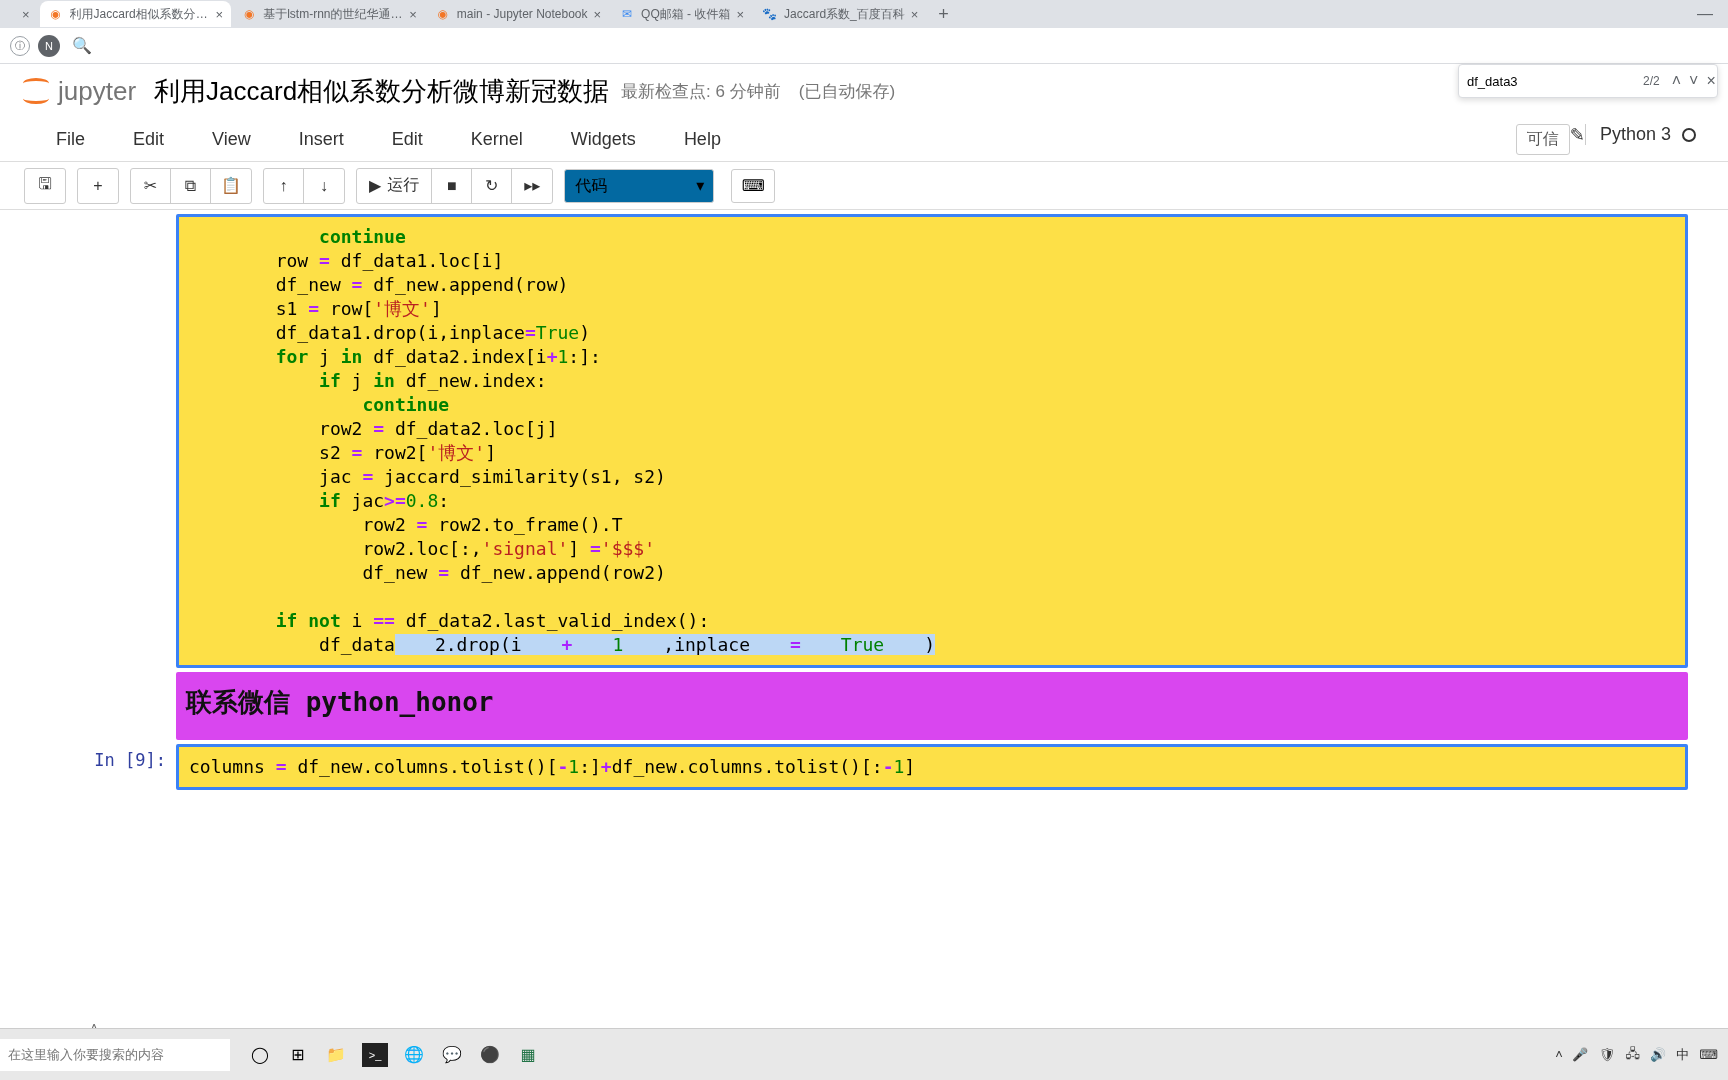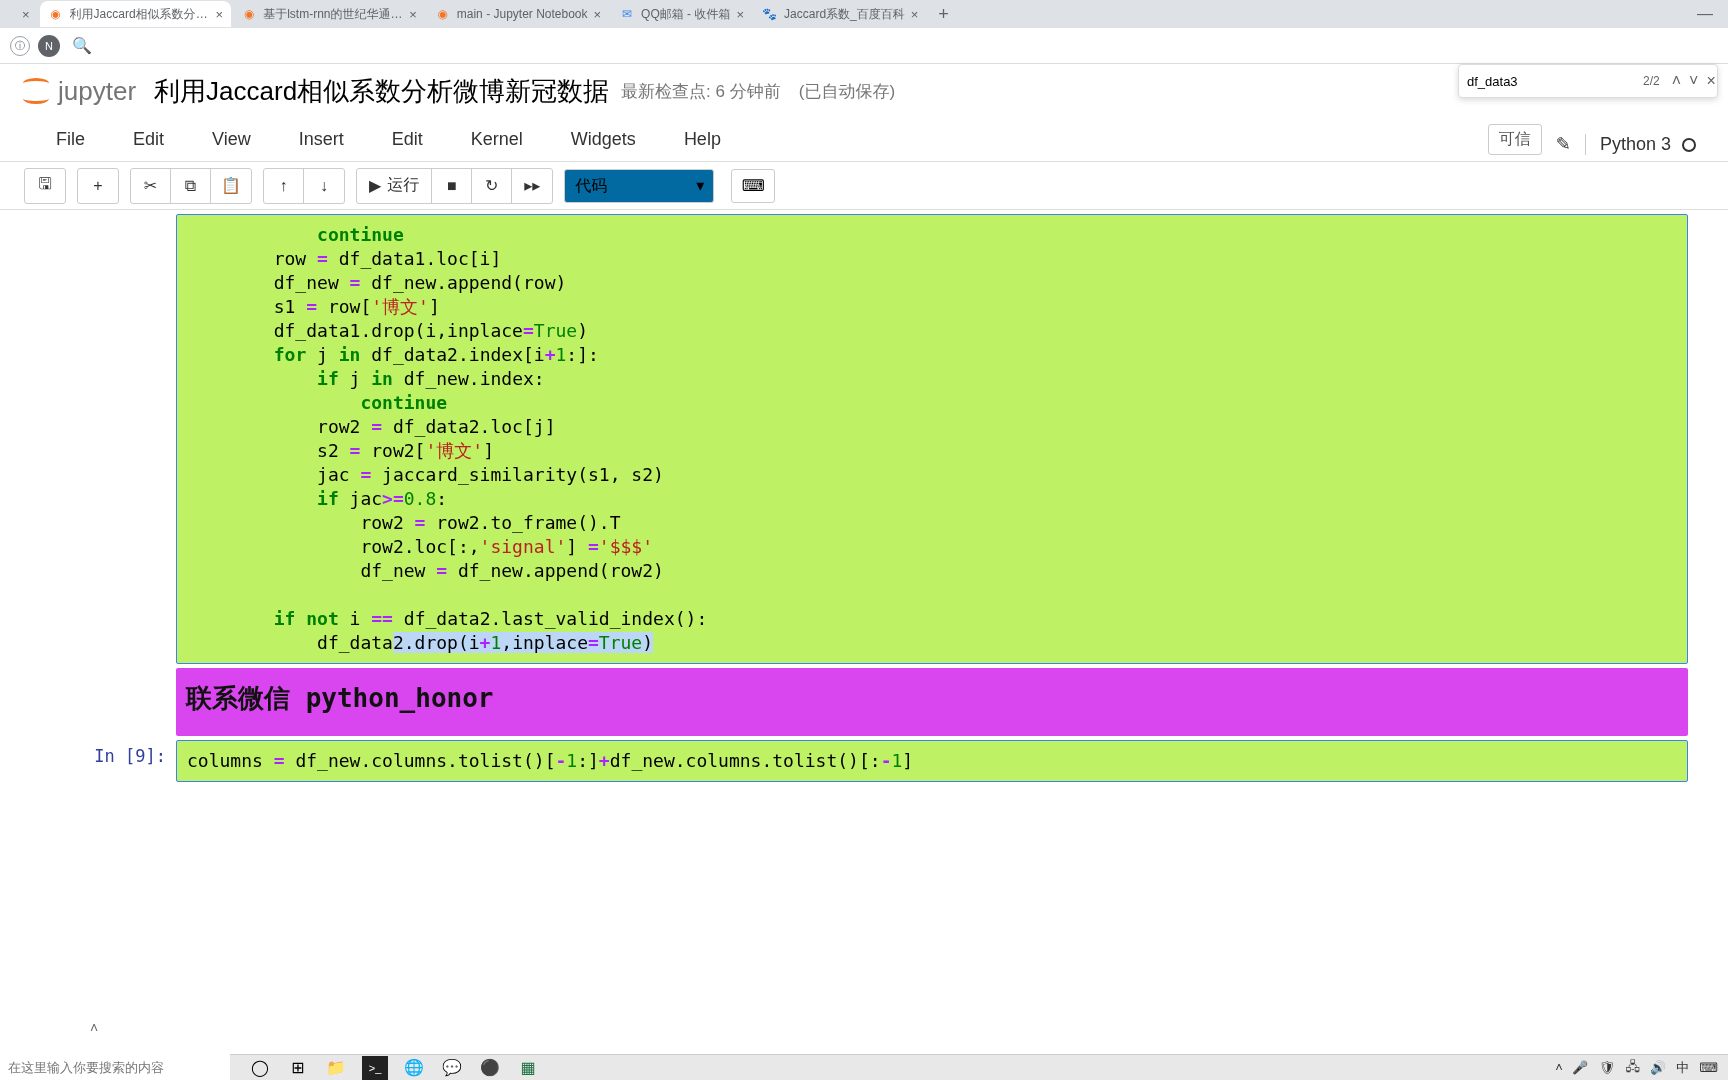--- a/index.html
+++ b/index.html
@@ -37,57 +37,57 @@
 .jp-logo-icon::before { top: 3px; border-top: 3px solid #f37626; }
 .jp-logo-icon::after { bottom: 3px; border-bottom: 3px solid #f37626; }
 .jp-logo-text { font-size: 26px; color: #757575; font-weight: 400; }
 .nb-title { font-size: 26px; color: #000; margin-right: 12px; }
 .nb-checkpoint { font-size: 17px; color: #777; margin-right: 18px; }
 .nb-autosave { font-size: 17px; color: #777; }
 
 
 .menubar { height: 44px; border-bottom: 1px solid #ddd; display: flex; align-items: center; padding: 0 32px; }
 .menu-item { font-size: 18px; color: #333; padding: 0 24px; cursor: pointer; }
-.menubar-right { margin-left: auto; display: flex; align-items: flex-end; gap: 14px; }
+.menubar-right { margin-left: auto; display: flex; align-items: flex-start; }
 .trusted { border: 1px solid #ccc; padding: 4px 10px; border-radius: 3px; font-size: 16px; color: #555; }
 .edit-icon { font-size: 18px; color: #333; }
 .kernel-name { font-size: 18px; color: #333; border-left: 1px solid #ccc; padding-left: 14px; }
 .kernel-dot { display: inline-block; width: 14px; height: 14px; border: 2px solid #333; border-radius: 50%; margin-left: 6px; vertical-align: middle; }
 
 
 .toolbar { height: 48px; border-bottom: 1px solid #ddd; display: flex; align-items: center; padding: 0 24px; gap: 1px; }
 .tool-group { display: flex; border: 1px solid #ccc; border-radius: 3px; margin-right: 10px; }
 .tool-btn { width: 40px; height: 34px; display: flex; align-items: center; justify-content: center; font-size: 16px; color: #333; cursor: pointer; border-right: 1px solid #ccc; }
 .tool-btn:last-child { border-right: none; }
 .tool-btn.run { width: auto; padding: 0 12px; gap: 6px; }
 .cell-type { border: 1px solid #ccc; height: 34px; padding: 0 32px 0 10px; font-size: 16px; border-radius: 3px; background: #0369a1; appearance: none; position: relative; min-width: 150px; }
 .cell-type-wrap { position: relative; margin-right: 16px; }
 .cell-type-wrap::after { content: '▾'; position: absolute; right: 10px; top: 7px; pointer-events: none; }
 .kbd-btn { border: 1px solid #ccc; width: 44px; height: 34px; display: flex; align-items: center; justify-content: center; border-radius: 3px; }
 
 
 .notebook { position: absolute; top: 210px; bottom: 40px; left: 26px; right: 0; overflow: hidden; background: #fff; }
 .cell { display: flex; margin: 4px 40px 4px 0; }
 .prompt { width: 150px; text-align: right; padding: 6px 10px 0 0; font-family: monospace; font-size: 17px; color: #303f9f; }
-.input-area { flex: 1; border: 1px solid #3b82f6; background: #bef264; border-radius: 2px; padding: 8px 10px; font-family: "DejaVu Sans Mono", Menlo, monospace; font-size: 18px; line-height: 24px; white-space: pre; overflow: hidden; }
+.input-area { flex: 1; border: 3px solid #3b82f6; background: #fde047; border-radius: 2px; padding: 8px 10px; font-family: "DejaVu Sans Mono", Menlo, monospace; font-size: 18px; line-height: 24px; white-space: pre; overflow: hidden; }
 .cell.selected { position: relative; }
 .cell.selected::before { content: ''; position: absolute; left: -6px; top: 0; bottom: 0; width: 6px; background: #42a5f5; }
 .md-cell .input-area { background: #d946ef; border: none; }
 .md-h2 { font-size: 26px; font-weight: 700; color: #111; padding: 10px 0 18px 0; }
 
 
 .kw { color: #008000; font-weight: bold; }
 .op { color: #aa22ff; font-weight: bold; }
 .num { color: #008000; }
 .str { color: #ba2121; }
 .bool { color: #008000; font-weight: normal; }
-.sel { background: #bcd7f5; }
-
-
-.taskbar { position: absolute; bottom: 0; left: 0; right: 0; height: 26px; background: #e8e8e8; border-top: 1px solid #ccc; display: flex; align-items: center; }
+.sel { background: #bcd7f5; padding-left: 40px; }
+
+
+.taskbar { position: absolute; bottom: 0; left: 0; right: 0; height: 52px; background: #e8e8e8; border-top: 1px solid #ccc; display: flex; align-items: center; }
 .search-box { width: 230px; height: 32px; background: #fff; display: flex; align-items: center; padding: 0 8px; font-size: 13px; color: #777; margin-left: 0; }
 .task-icons { display: flex; align-items: center; gap: 14px; margin-left: 18px; }
 .task-icon { width: 24px; height: 24px; display: flex; align-items: center; justify-content: center; font-size: 16px; }
 .chevron-up { position: absolute; bottom: 44px; left: 90px; font-size: 14px; color: #666; }
 .sys-tray { margin-left: auto; display: flex; align-items: center; gap: 10px; padding-right: 10px; font-size: 13px; color: #333; }
 </style>
 </head>
 <body>
 
 <div class="tab-strip">

